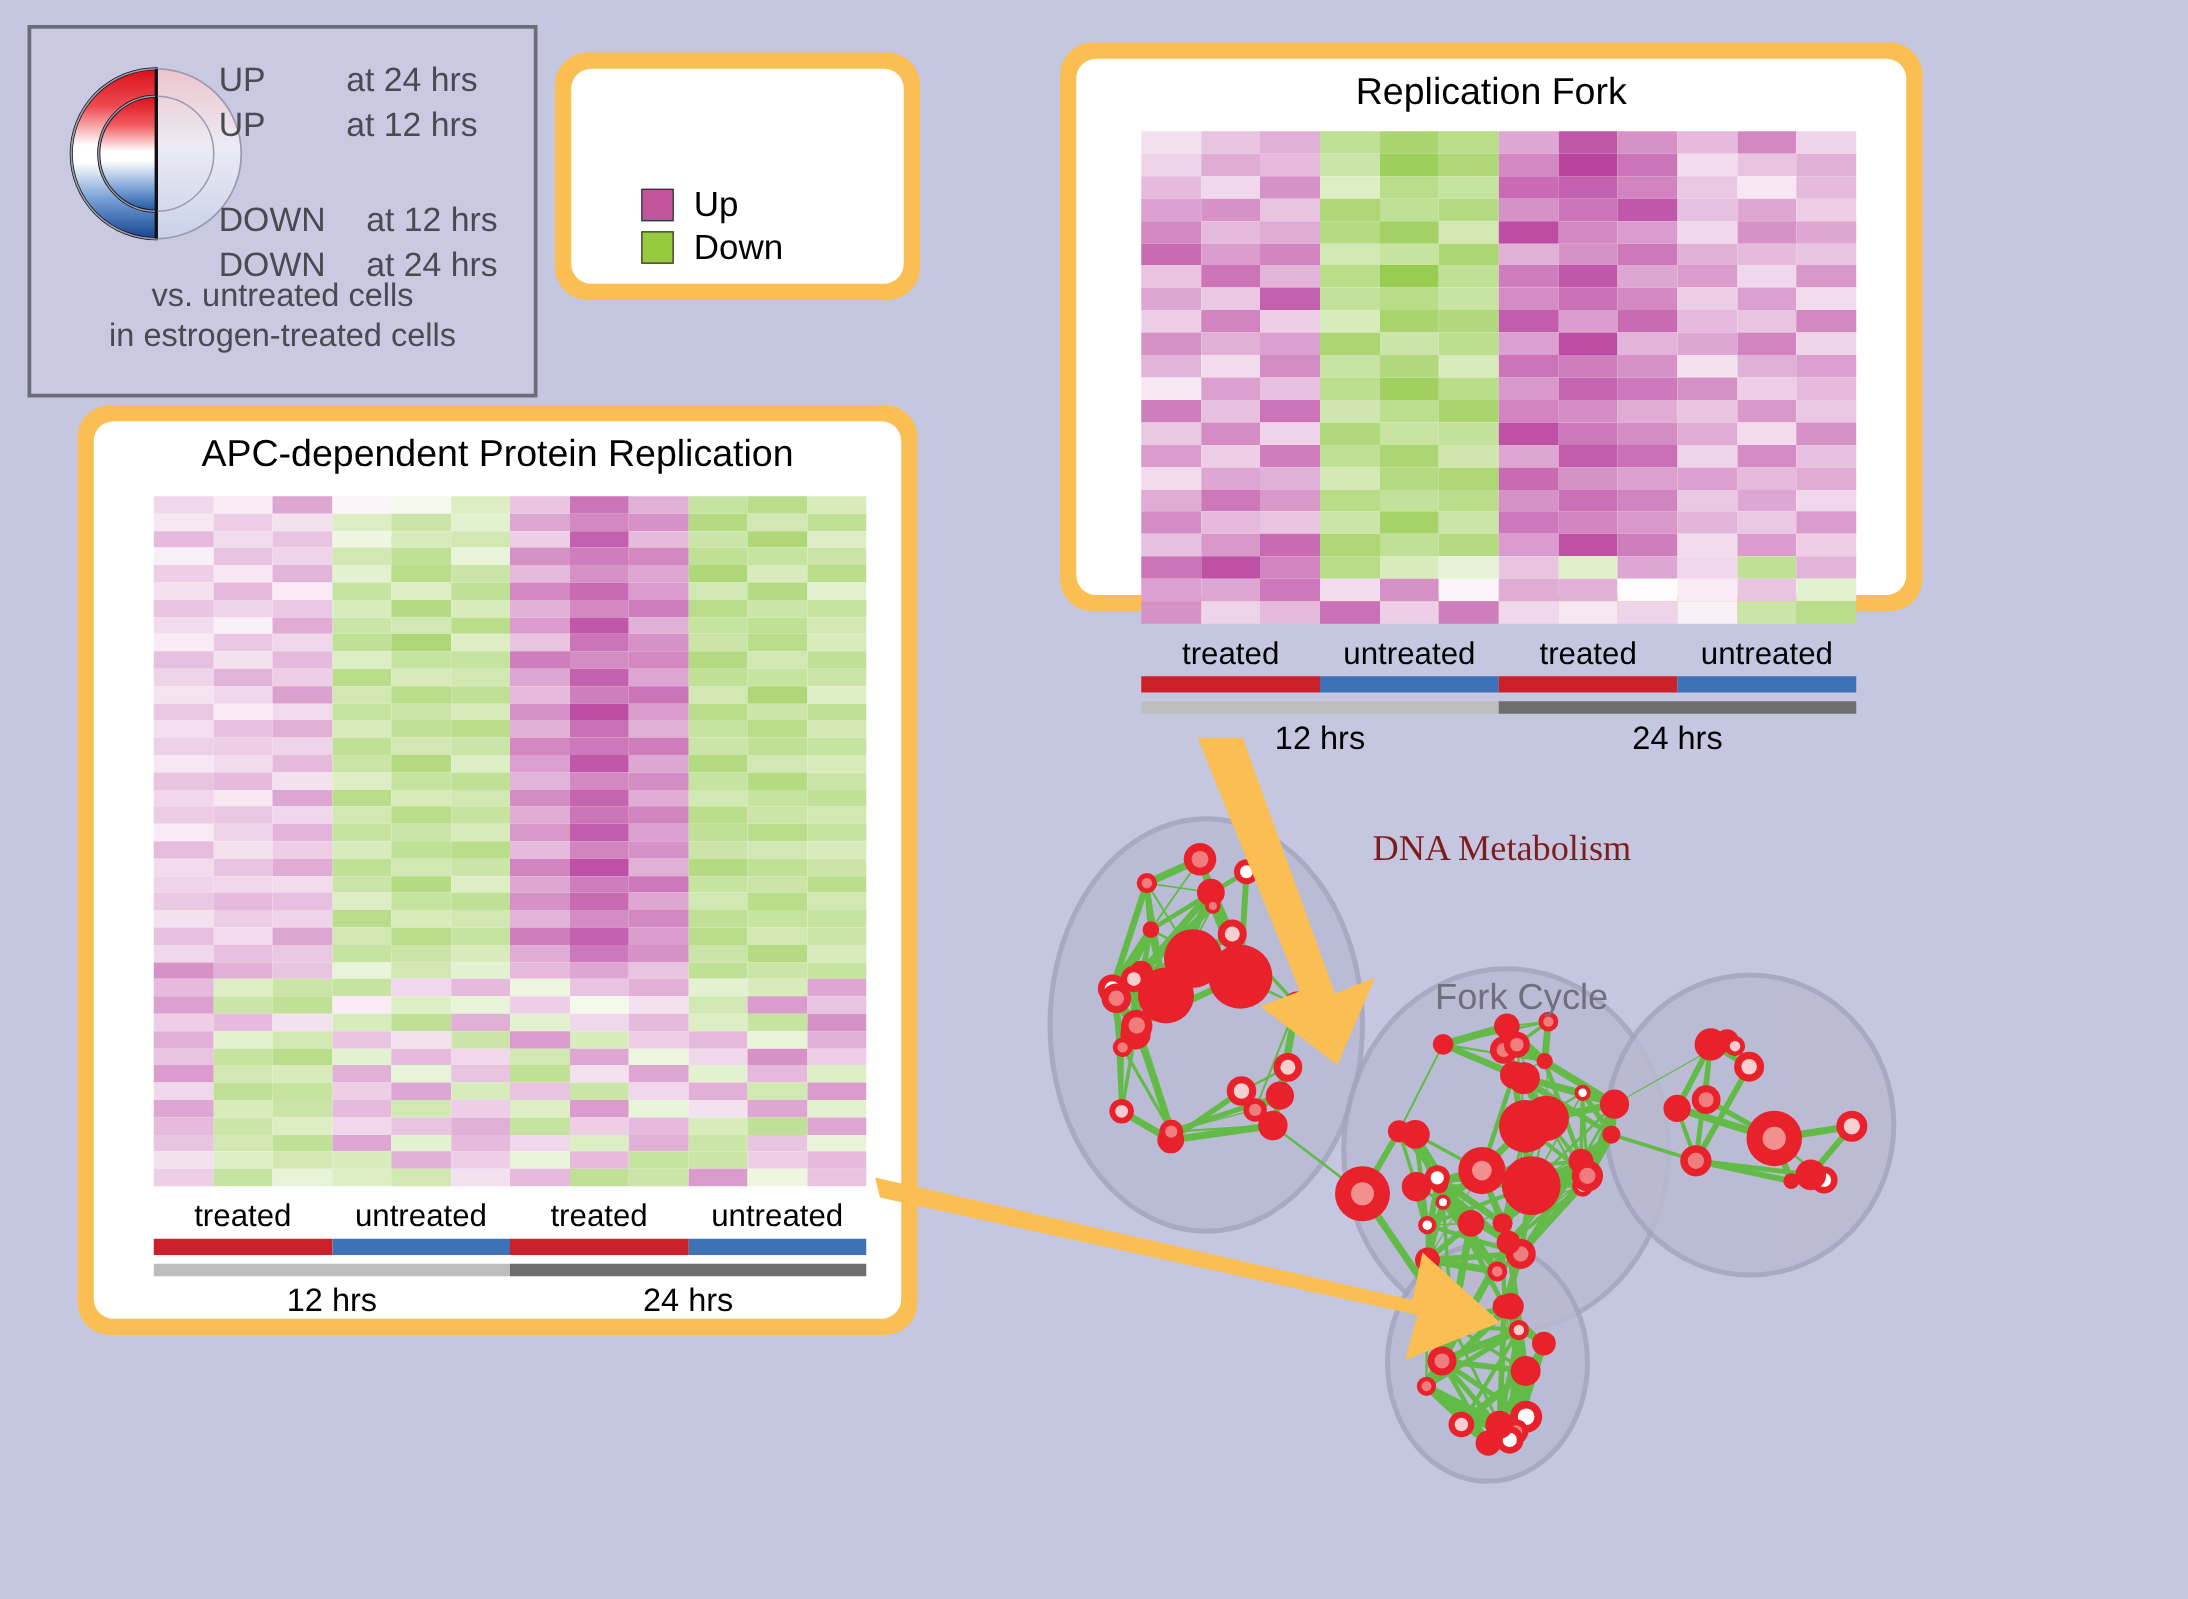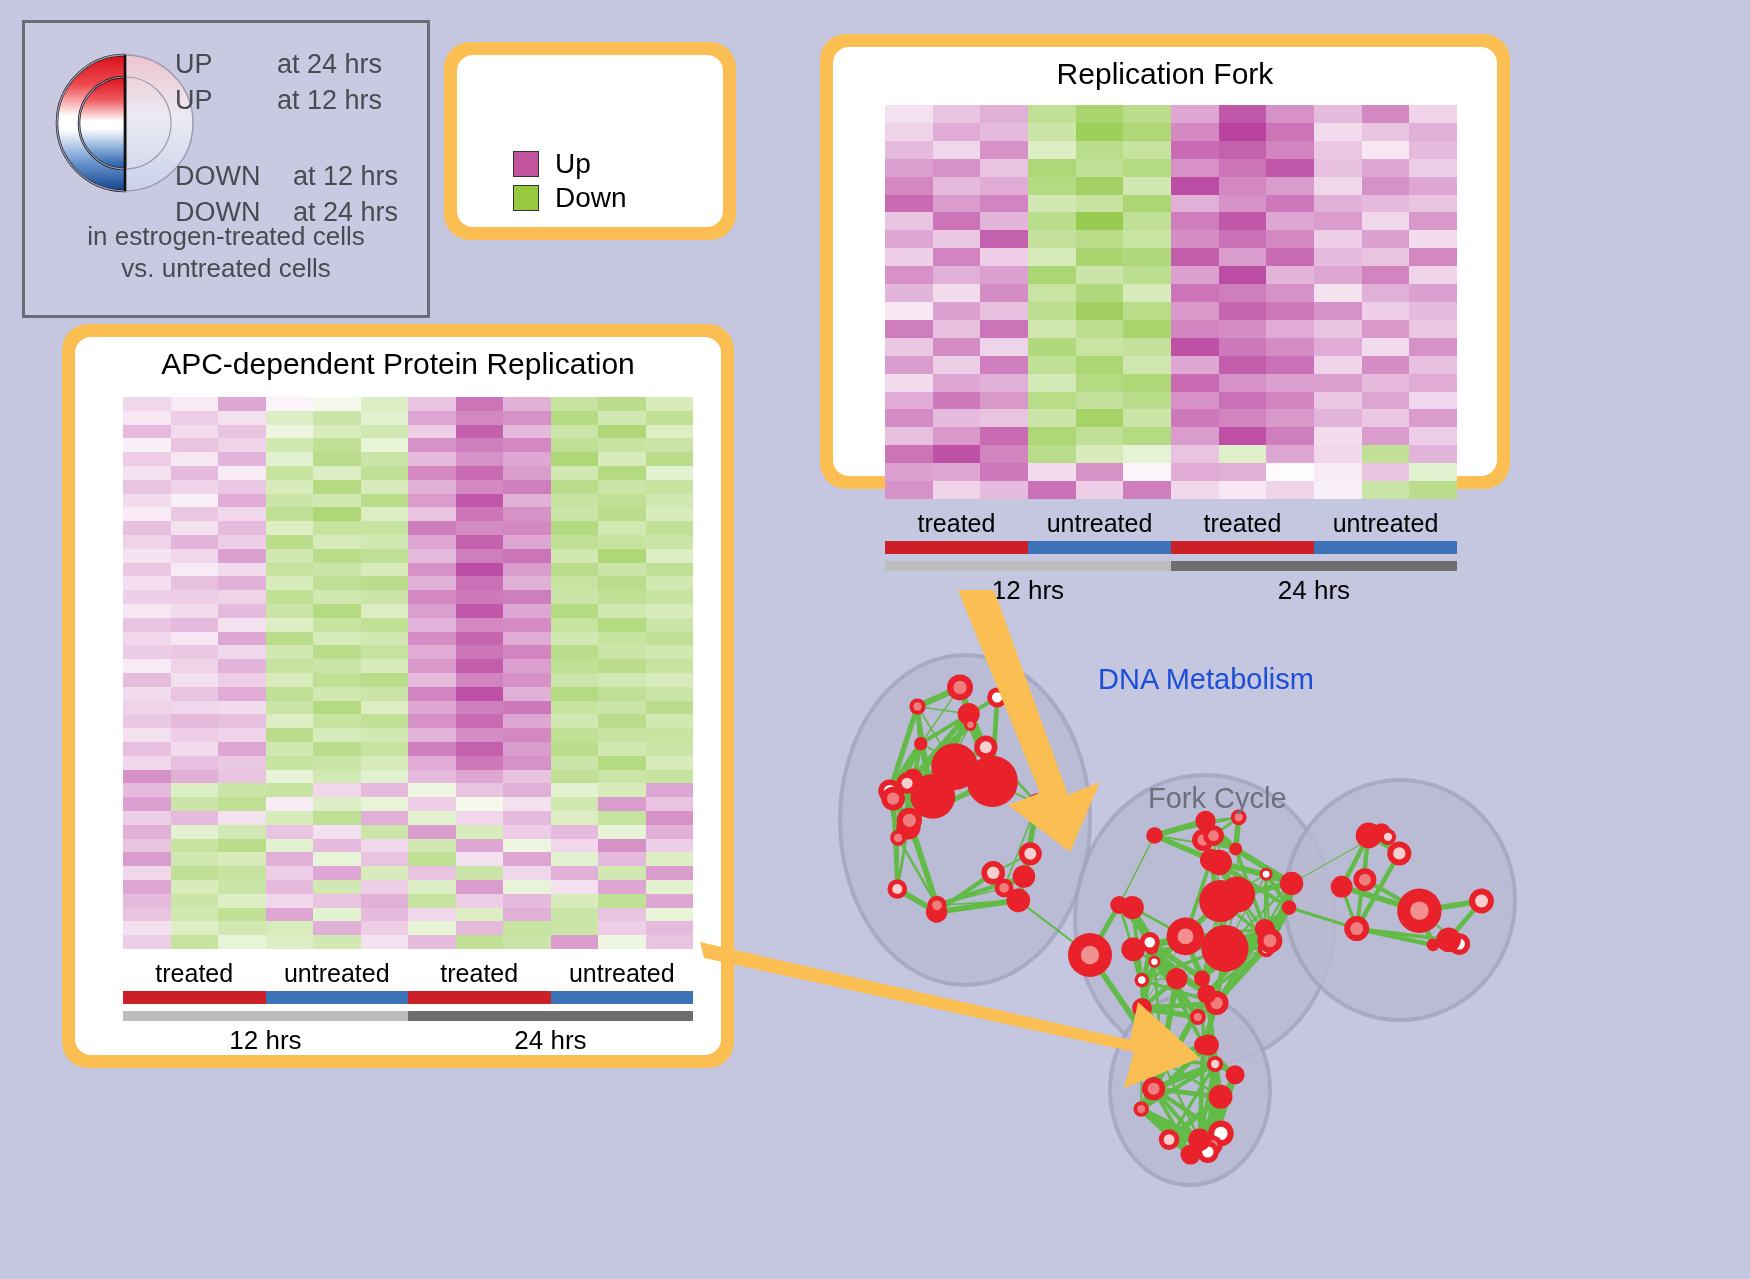--- a/index.html
+++ b/index.html
@@ -59,21 +59,21 @@
   .axis-labels span{flex:1;text-align:center;font-size:25px;color:#000;}
   .bar-row{display:flex;width:100%;height:13px;margin-top:3px;}
   .bar-row .seg{height:100%;}
   .bar-row2{display:flex;width:100%;height:10px;margin-top:7px;}
   .hrs-row{display:flex;width:100%;margin-top:4px;}
   .hrs-row span{flex:1;text-align:center;font-size:26px;color:#000;}
 
   
   #network{position:absolute;left:790px;top:600px;width:800px;height:680px;}
   .netlabel{position:absolute;font-size:29px;white-space:pre-line;line-height:1.16;}
-  #lbl-dna{left:1098px;top:663px;color:#1d4ed8;}
+  #lbl-dna{left:1098px;top:663px;color:#7f1d1d;font-family:Liberation Serif, serif;}
   #lbl-cc{left:1148px;top:782px;color:#6f6f7d;}
   #lbl-mt{left:1380px;top:980px;color:#6f6f7d;text-align:right;}
   #lbl-ub{left:850px;top:1042px;color:#000;}
 
   .arrow{position:absolute;}
 </style>
 </head>
 <body>
 
 <div id="stage">
@@ -127,41 +127,41 @@
       <div class="kl" style="position:absolute;top:112px;left:0;">
         <span>DOWN</span>
         <span style="position:absolute;left:118px;top:0;">at 12 hrs</span>
       </div>
       <div class="kl" style="position:absolute;top:148px;left:0;">
         <span>DOWN</span>
         <span style="position:absolute;left:118px;top:0;">at 24 hrs</span>
       </div>
     </div>
     <div class="key-foot">
+      <div>vs. untreated cells</div>
       <div>in estrogen-treated cells</div>
-      <div>vs. untreated cells</div>
     </div>
   </div>
 
   <div class="panel" id="legend-panel">
     <div class="panel-inner">
       <div class="legend-rows">
         <div class="legend-row">
           <span class="swatch" id="sw-up" style="background: rgb(194, 84, 157);"></span>
           <span class="legend-txt">Up</span>
         </div>
         <div class="legend-row">
           <span class="swatch" id="sw-down" style="background: rgb(150, 201, 61);"></span>
           <span class="legend-txt">Down</span>
         </div>
       </div>
     </div>
   </div>
 
-  <div class="panel" id="rf-panel" style="left:820px;top:34px;width:690px;height:455px;">
+  <div class="panel" id="rf-panel" style="left:848px;top:34px;width:690px;height:455px;">
     <div class="panel-inner">
       <div class="panel-title">Replication Fork</div>
       <div class="hm" id="hm-rf" style="left: 52px; top: 58px; width: 572px; height: 394px; grid-template-columns: repeat(12, 1fr); grid-template-rows: repeat(22, 1fr);">
           <div style="background: rgb(244, 225, 240);"></div>
           <div style="background: rgb(233, 196, 225);"></div>
           <div style="background: rgb(225, 176, 215);"></div>
           <div style="background: rgb(192, 224, 149);"></div>
           <div style="background: rgb(169, 212, 110);"></div>
           <div style="background: rgb(186, 221, 139);"></div>
           <div style="background: rgb(222, 166, 210);"></div>

